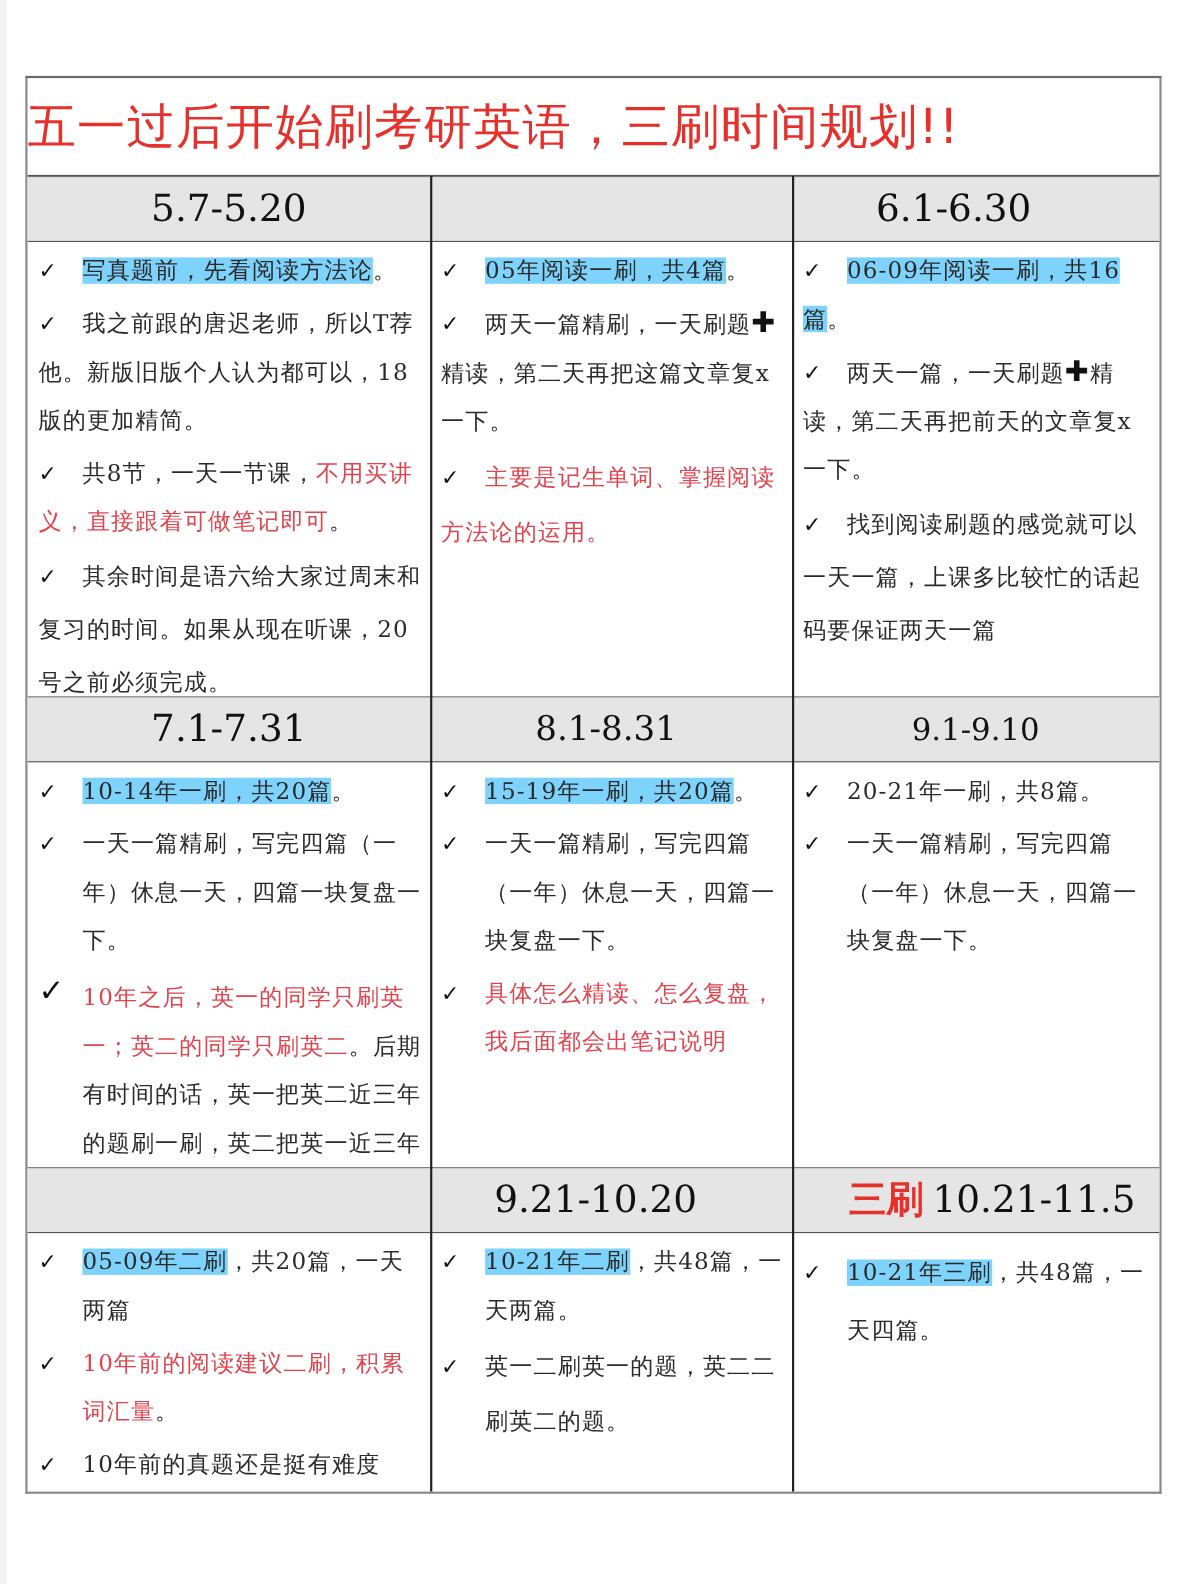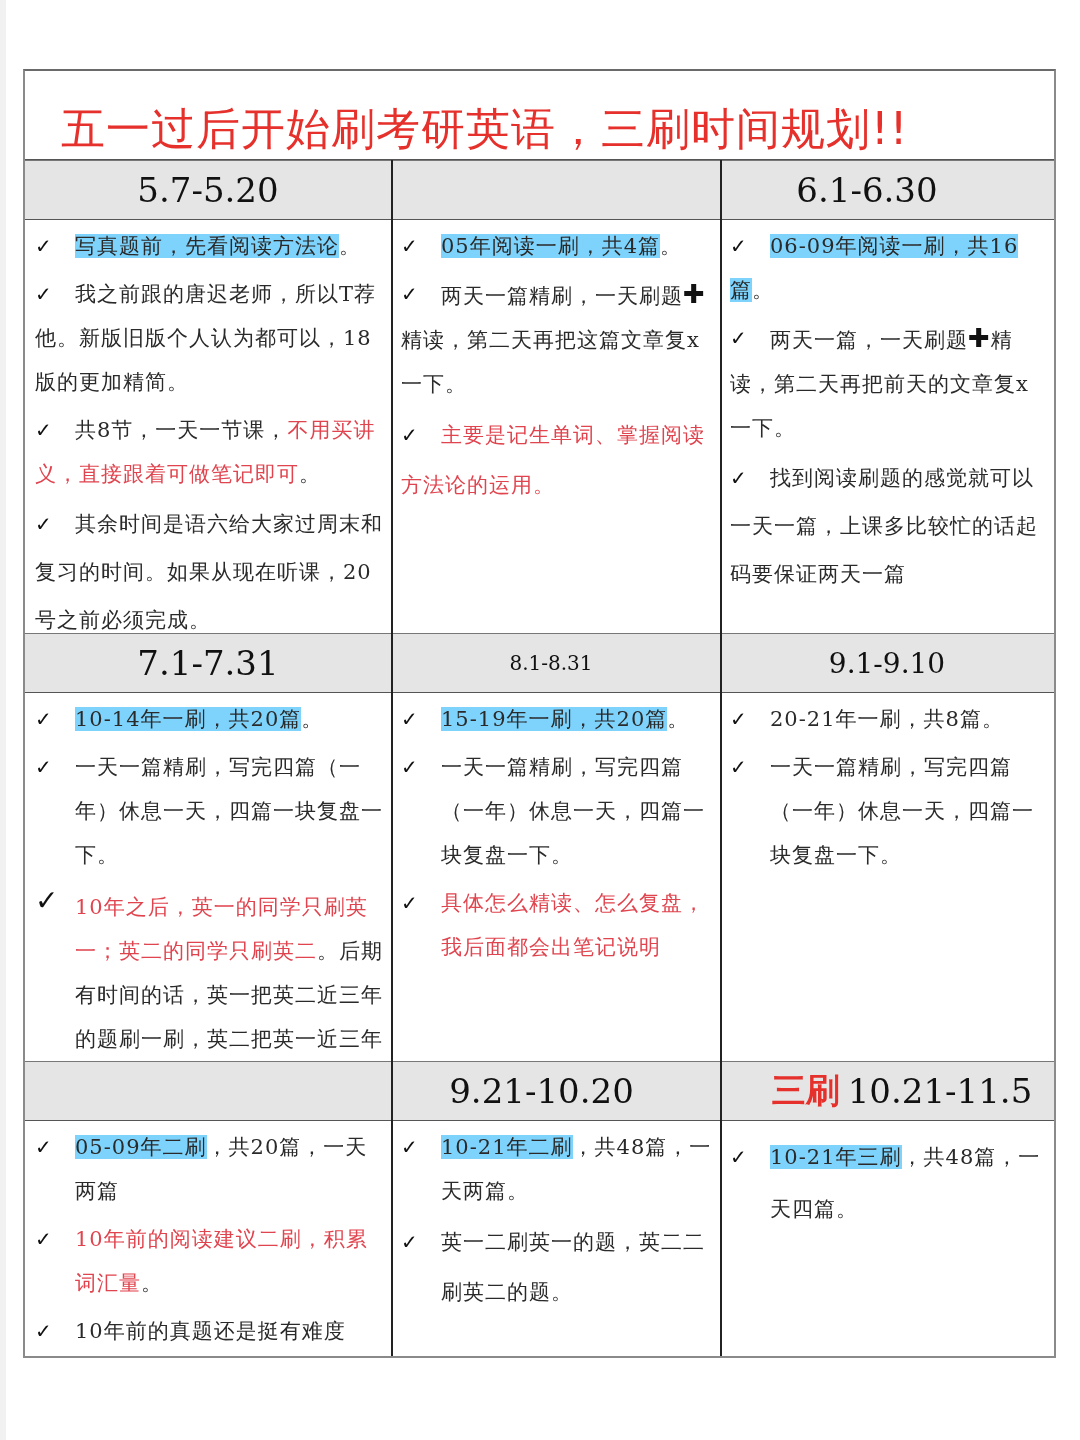--- a/index.html
+++ b/index.html
@@ -5,21 +5,21 @@
   * { box-sizing: border-box; margin: 0; padding: 0; }
   html, body { width: 1080px; height: 1440px; background: #ffffff; overflow: hidden; }
   body { font-family: "DejaVu Serif", "Liberation Serif", serif; color: #2a2a2a; position: relative; }
   .left-edge { position: absolute; left: 0; top: 0; width: 6px; height: 1440px; background: #f1f1f1; }
   .table {
     position: absolute; left: 23px; top: 69px; width: 1033px; height: 1289px;
     border: 2px solid #8a8a8a; border-top-color: #6a6a6a;
   }
   .title-row {
     position: absolute; left: 0; top: 0; width: 100%; height: 89px;
-    display: flex; align-items: flex-end; padding-left: 36px;
+    display: flex; align-items: center; 
     border-bottom: 1.5px solid #555;
   }
   .title {
     font-family: "DejaVu Sans", "Liberation Sans", sans-serif;
     font-size: 44px; color: #e5302b; letter-spacing: 1px; white-space: nowrap;
   }
   .hdr {
     position: absolute; left: 0; width: 100%; height: 60px; background: #e5e5e5;
     border-bottom: 1.5px solid #555; border-top: 1px solid #777;
   }
@@ -113,21 +113,21 @@
     <div class="item" style="line-height:48px;">
       <span class="check">✓</span>
       <p>找到阅读刷题的感觉就可以一天一篇，上课多比较忙的话起码要保证两天一篇</p>
     </div>
   </div>
 
   <div class="hdr" style="top:562px;">
     <div class="hcell" style="left:0;width:366px;">
       <span>7.1-7.31</span>
     </div>
-    <div class="hcell" style="left:366px;width:320px;font-size:20px;">
+    <div class="hcell" style="left:366px;width:320px;font-size:31px;">
       <span>8.1-8.31</span>
     </div>
     <div class="hcell" style="left:695px;width:334px;font-size:28px;">
       <span>9.1-9.10</span>
     </div>
   </div>
 
   <div class="cell" style="left:0;top:622px;width:366px;">
     <div class="item">
       <span class="check">✓</span>

